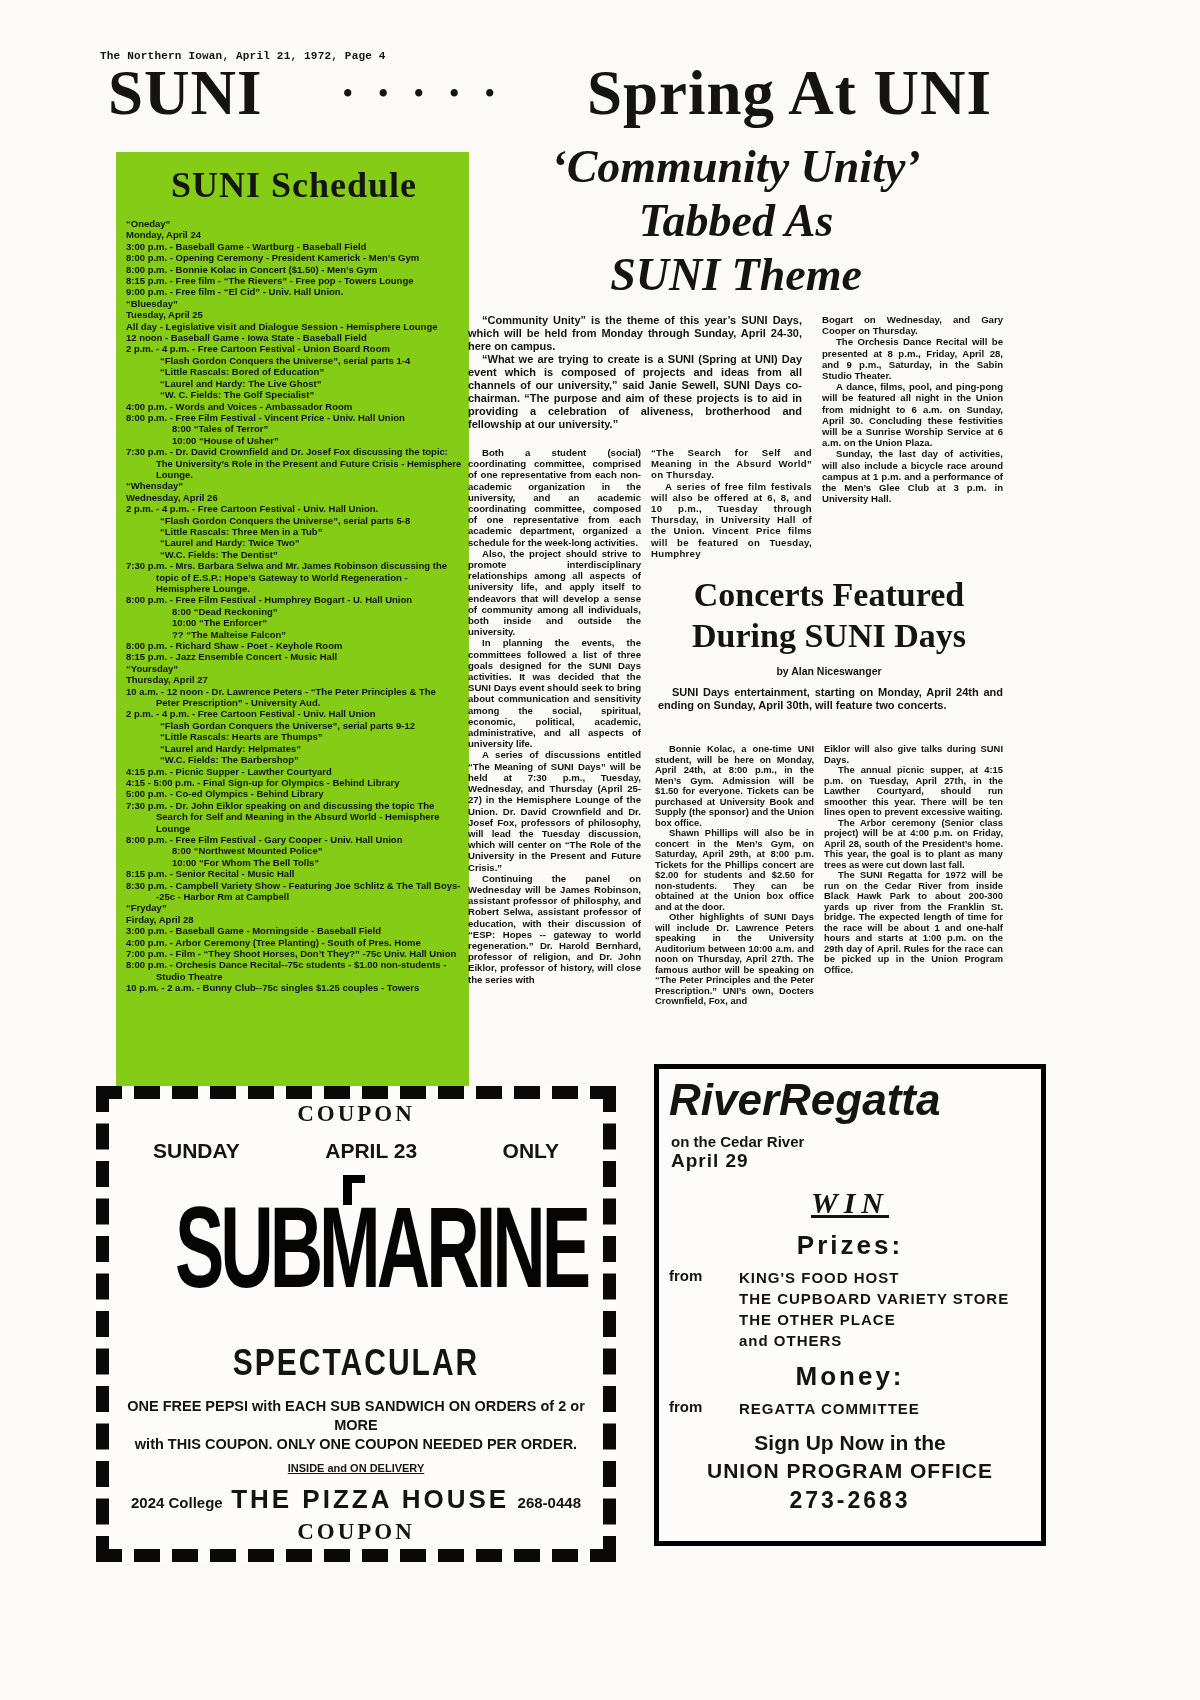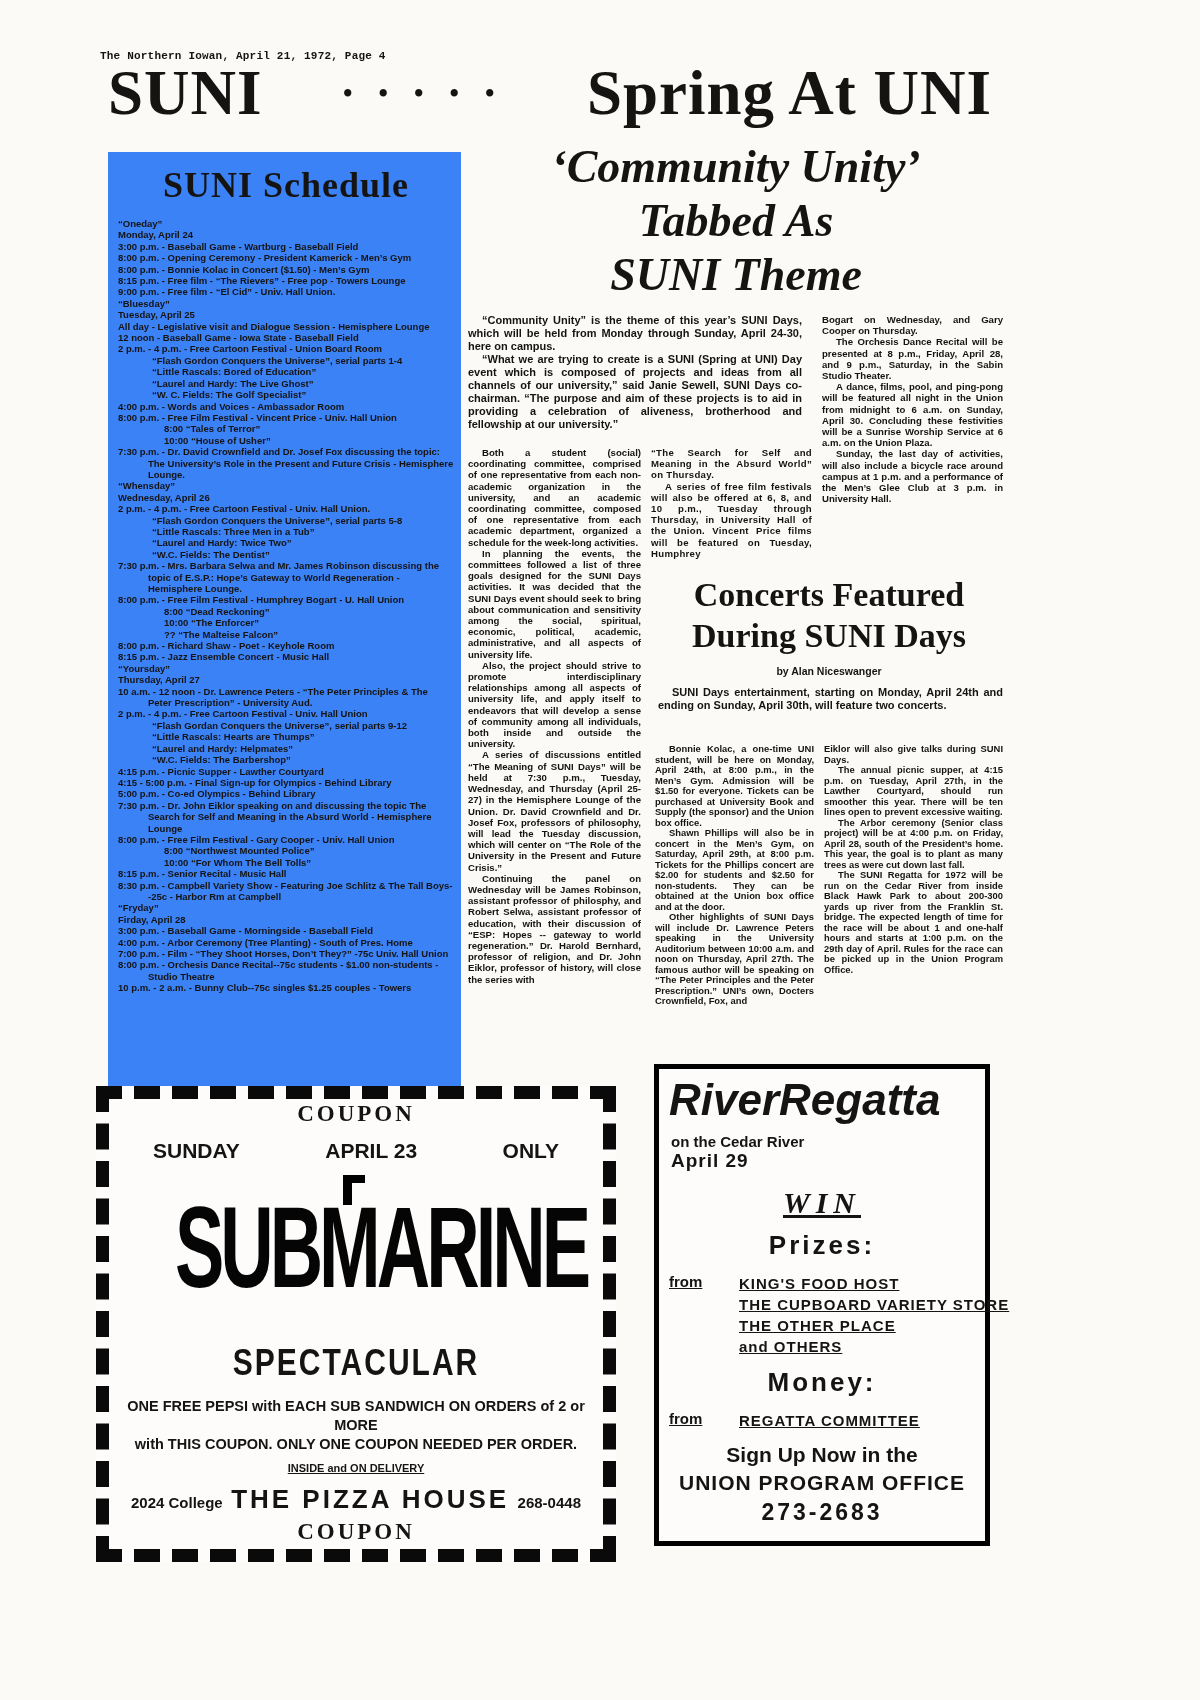--- a/index.html
+++ b/index.html
@@ -20,22 +20,22 @@
   .masthead {
     left:108px; top:62px; width:884px;
     display:flex; justify-content:space-between; align-items:center;
     font-family:"Liberation Serif", serif; font-weight:bold;
   }
   .mast-big { font-size:63px; line-height:1; letter-spacing:1px; }
   .mast-dots { font-size:27px; letter-spacing:26px; padding:0 0 0 14px; }
 
   
   .schedule-panel {
-    left:108px; top:152px; width:353px; height:938px;
-    background:#3b82f6; padding:12px 7px 6px 10px; overflow:hidden;
+    left:116px; top:152px; width:353px; height:938px;
+    background:#84cc16; padding:12px 7px 6px 10px; overflow:hidden;
   }
   .sch-title {
     font-family:"Liberation Serif", serif; font-weight:bold;
     font-size:36px; text-align:center; letter-spacing:1px; margin:0 0 12px 0;
   }
   .sch { font-size:9.5px; line-height:11.4px; font-weight:bold; }
   .sch.i0 { padding-left:30px; text-indent:-30px; }
   .sch.i1 { margin-left:34px; padding-left:10px; text-indent:-10px; }
   .sch.i2 { margin-left:46px; padding-left:10px; text-indent:-10px; }
 
@@ -89,31 +89,31 @@
     transform:scaleY(1.25); transform-origin:center; }
   .sub-offer { margin-top:18px; font-size:14.5px; font-weight:bold; line-height:19px; }
   .sub-delivery { margin-top:8px; font-size:11px; font-weight:bold; text-decoration:underline; }
   .sub-bottomrow { display:flex; justify-content:space-between; align-items:baseline; margin-top:10px; padding:0 6px; }
   .sub-address, .sub-phone { font-size:15px; font-weight:bold; }
   .sub-store { font-size:26px; font-weight:bold; letter-spacing:3px; }
   .sub-coupon-bottom { margin-top:4px; }
 
   
   .regatta-ad {
-    left:654px; top:1064px; width:336px; height:482px;
+    left:654px; top:1064px; width:392px; height:482px;
     border:5px solid #000; background:#fdfcfa; padding:8px 10px;
   }
   .reg-title { font-size:44px; font-weight:bold; font-style:italic; letter-spacing:0; line-height:1.05; }
   .reg-row { display:flex; justify-content:space-between; align-items:baseline; margin-top:10px; padding:0 2px;flex-direction:column; }
   .reg-loc { font-size:15px; font-weight:bold; }
   .reg-date { font-size:19px; font-weight:bold; letter-spacing:1px; }
   .reg-win { text-align:center; margin-top:14px; font-family:"Liberation Serif", serif;
     font-style:italic; font-weight:bold; font-size:30px; letter-spacing:6px; text-decoration:underline; }
   .reg-label { text-align:center; font-size:26px; font-weight:bold; letter-spacing:3px; margin-top:10px; }
-  .reg-fromrow { display:flex; margin-top:12px;text-decoration:underline; }
+  .reg-fromrow { display:flex; margin-top:6px; }
   .reg-from { font-size:15px; font-weight:bold; width:70px; flex:0 0 70px; }
   .reg-prizes { flex:1; }
   .prize-line { font-size:15px; font-weight:bold; letter-spacing:1px; line-height:21px; white-space:nowrap; }
   .reg-signup { text-align:center; font-weight:bold; }
   .reg-signup1 { font-size:21px; margin-top:12px; }
   .reg-signup2 { font-size:21px; letter-spacing:1px; margin-top:4px; }
   .reg-phone { font-size:23px; letter-spacing:3px; margin-top:4px; text-align:center; font-weight:bold; }
 </style>
 </head>
 <body>
@@ -195,22 +195,22 @@
   <div>‘Community Unity’</div>
   <div>Tabbed As</div>
   <div>SUNI Theme</div>
 </div>
 <div class="abs art theme-lead">
     <div class="para">“Community Unity” is the theme of this year’s SUNI Days, which will be held from Monday through Sunday, April 24-30, here on campus.</div>
     <div class="para">“What we are trying to create is a SUNI (Spring at UNI) Day event which is composed of projects and ideas from all channels of our university,” said Janie Sewell, SUNI Days co-chairman. “The purpose and aim of these projects is to aid in providing a celebration of aliveness, brotherhood and fellowship at our university.”</div>
   </div>
 <div class="abs art theme-col1">
     <div class="para">Both a student (social) coordinating committee, comprised of one representative from each non-academic organization in the university, and an academic coordinating committee, composed of one representative from each academic department, organized a schedule for the week-long activities.</div>
+    <div class="para">Also, the project should strive to promote interdisciplinary relationships among all aspects of university life, and apply itself to endeavors that will develop a sense of community among all individuals, both inside and outside the university.</div>
     <div class="para">In planning the events, the committees followed a list of three goals designed for the SUNI Days activities. It was decided that the SUNI Days event should seek to bring about communication and sensitivity among the social, spiritual, economic, political, academic, administrative, and all aspects of university life.</div>
-    <div class="para">Also, the project should strive to promote interdisciplinary relationships among all aspects of university life, and apply itself to endeavors that will develop a sense of community among all individuals, both inside and outside the university.</div>
     <div class="para">A series of discussions entitled “The Meaning of SUNI Days” will be held at 7:30 p.m., Tuesday, Wednesday, and Thursday (April 25-27) in the Hemisphere Lounge of the Union. Dr. David Crownfield and Dr. Josef Fox, professors of philosophy, will lead the Tuesday discussion, which will center on “The Role of the University in the Present and Future Crisis.”</div>
     <div class="para">Continuing the panel on Wednesday will be James Robinson, assistant professor of philosphy, and Robert Selwa, assistant professor of education, with their discussion of “ESP: Hopes -- gateway to world regeneration.” Dr. Harold Bernhard, professor of religion, and Dr. John Eiklor, professor of history, will close the series with</div>
   </div>
 <div class="abs art theme-col2">
     <div class="para noindent">“The Search for Self and Meaning in the Absurd World” on Thursday.</div>
     <div class="para">A series of free film festivals will also be offered at 6, 8, and 10 p.m., Tuesday through Thursday, in University Hall of the Union. Vincent Price films will be featured on Tuesday, Humphrey</div>
   </div>
 <div class="abs art theme-col3">
     <div class="para noindent">Bogart on Wednesday, and Gary Cooper on Thursday.</div>
     <div class="para">The Orchesis Dance Recital will be presented at 8 p.m., Friday, April 28, and 9 p.m., Saturday, in the Sabin Studio Theater.</div>

